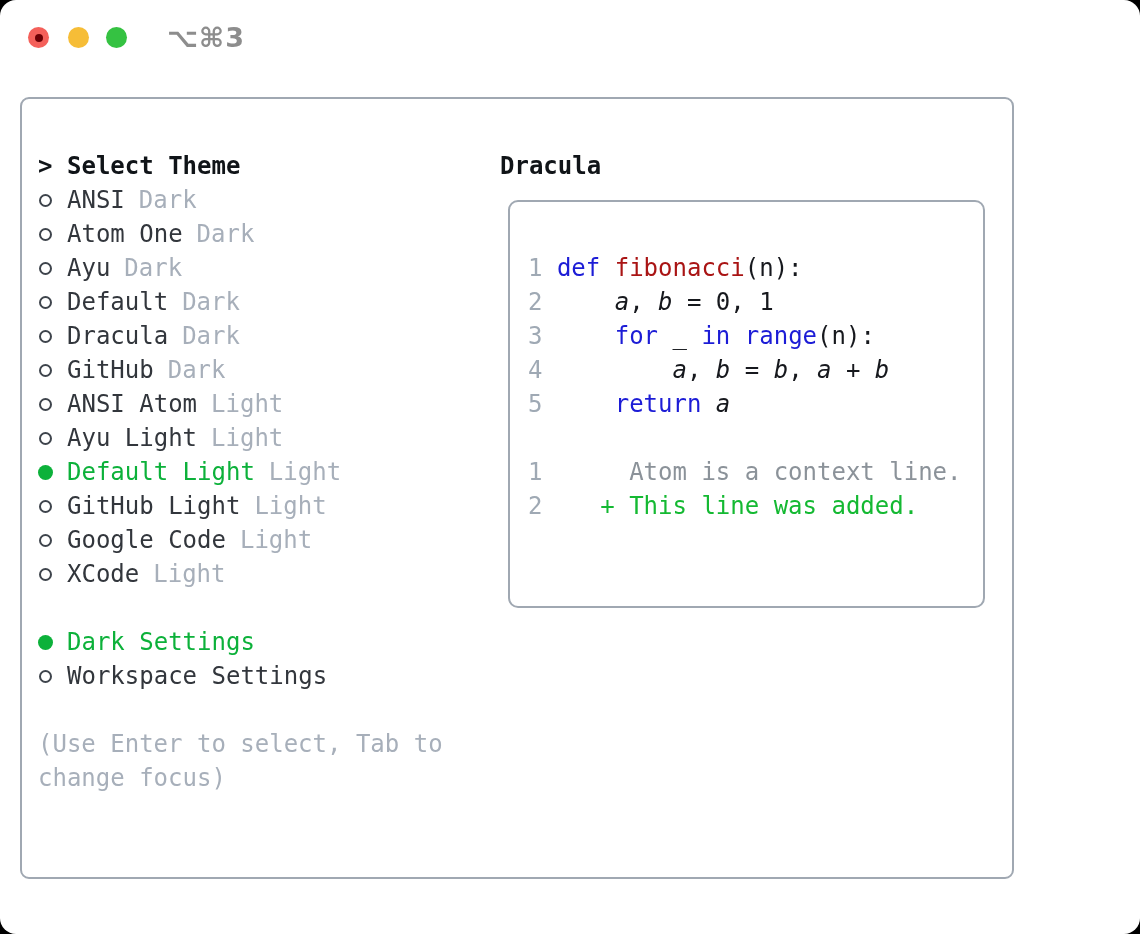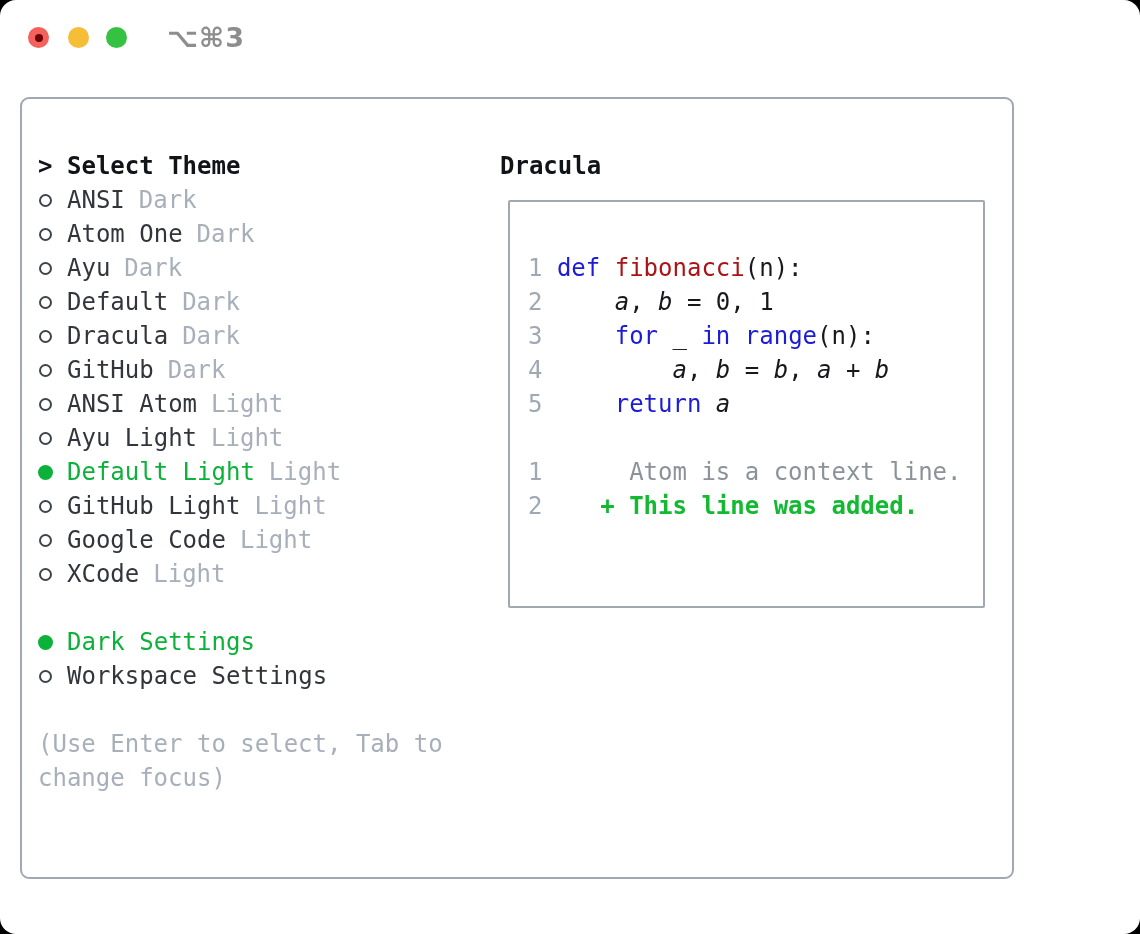--- a/index.html
+++ b/index.html
@@ -68,35 +68,35 @@
   
   .preview-title {
     position: absolute; left: 478px; top: 50px; height: 34px;
     font-size: 24px; line-height: 34px; font-weight: 700;
     color: var(--header-black);
   }
   .preview-box {
     position: absolute; left: 486px; top: 101px;
     width: 477px; height: 408px;
     border: 2px solid var(--border-gray);
-    border-radius: 2px;
+    border-radius: 10px;
   }
   .code { position: absolute; left: 18px; top: 49px; }
   .code-line {
     height: 34px; font-size: 24px; line-height: 34px; white-space: pre;
   }
   .seg { white-space: pre; }
   .ln  { color: var(--line-number-gray); }
   .kw  { color: var(--keyword-blue); }
   .fn  { color: var(--function-red); }
   .pl  { color: var(--code-plain); }
   .it  { color: var(--code-plain); font-style: italic; }
   .ctx { color: var(--context-gray); }
   .del { color: var(--deleted-red); }
-  .add { color: var(--added-green); font-weight: bold; }
+  .add { color: var(--added-green); }
 </style>
 </head>
 <body>
 
 <div class="window">
 
   <div class="tl tl-close"></div>
   <div class="tl tl-min"></div>
   <div class="tl tl-max"></div>
   <div class="shortcut">⌥⌘3</div>

